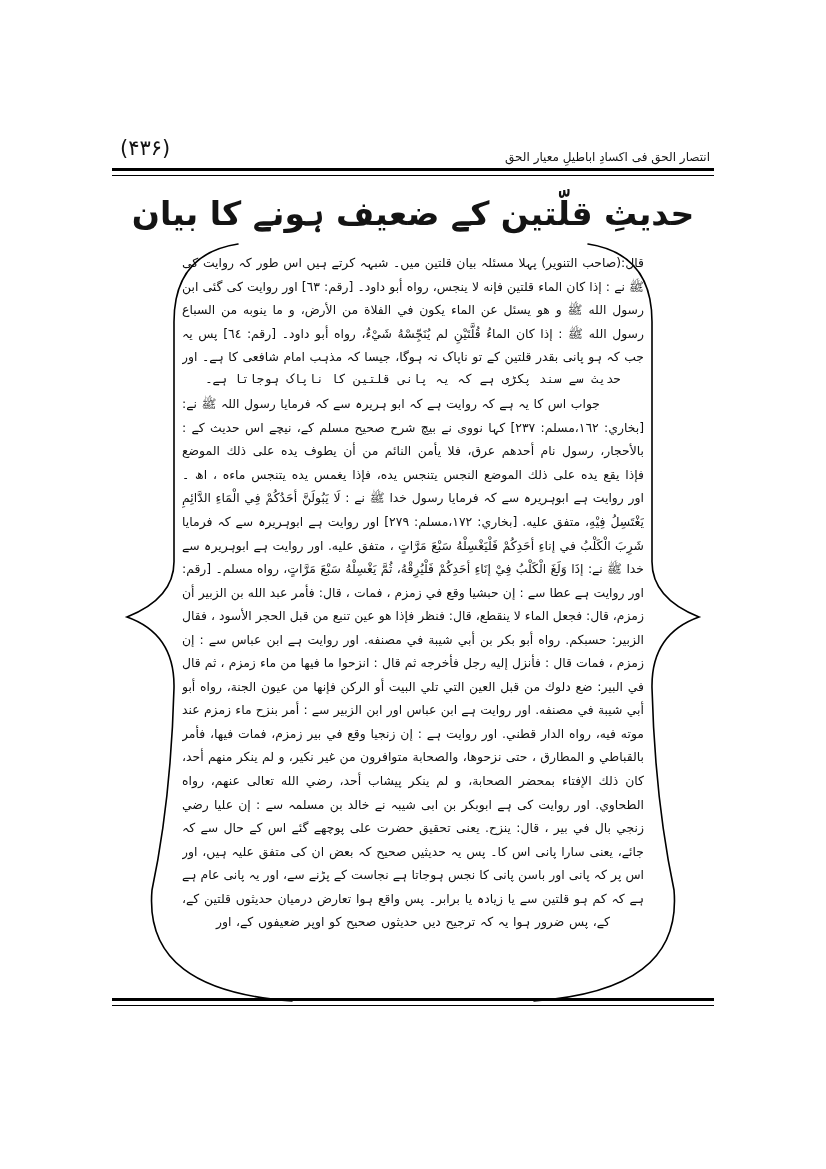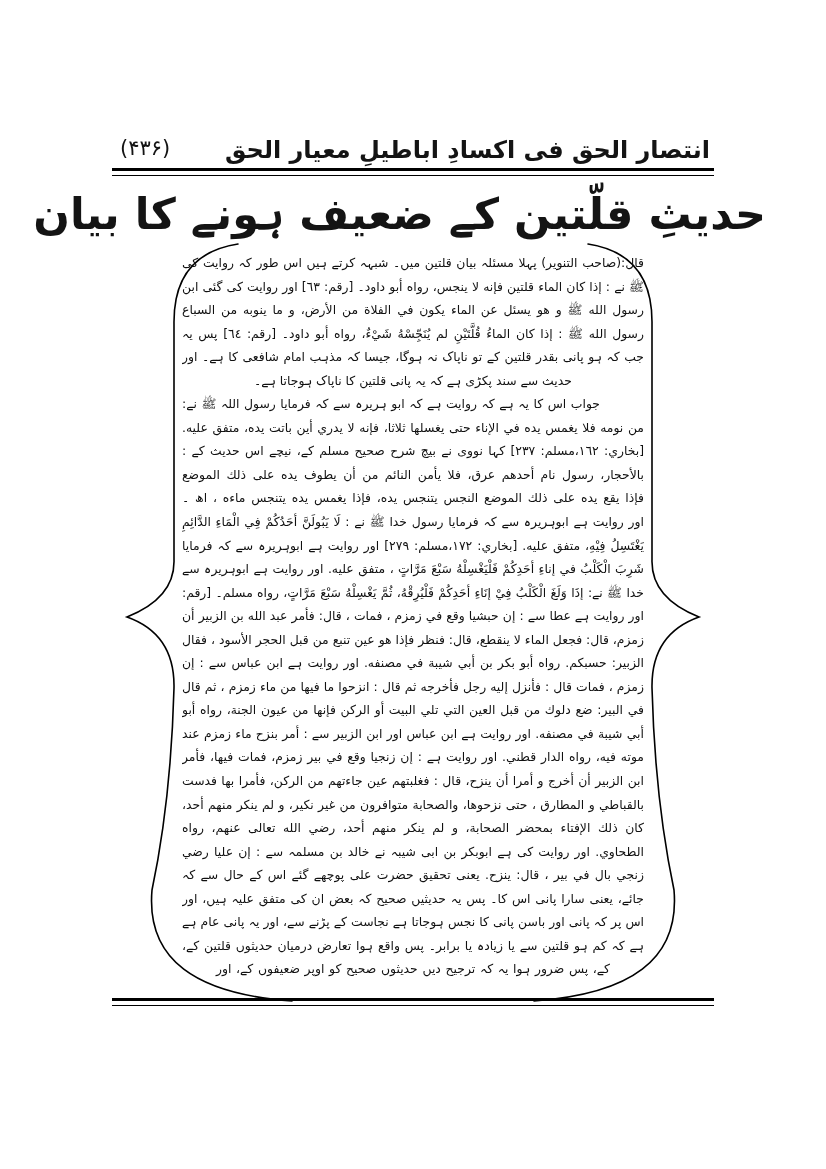--- a/index.html
+++ b/index.html
@@ -4,50 +4,50 @@
 <style>
   html,body{margin:0;padding:0;background:#9a9a9a;}
   .page{
     position:relative;width:826px;height:1169px;margin:0 auto;
     background:#ffffff;color:#141414;overflow:hidden;
     font-family:"DejaVu Sans",sans-serif;
   }
   
   .runhead{position:absolute;top:124px;right:116px;left:116px;height:42px;}
   .book-title{
-    position:absolute;right:0;bottom:2px;font-size:24px;font-weight:bold;
+    position:absolute;right:0;bottom:2px;font-size:12px;font-weight:normal;
     direction:rtl;letter-spacing:0;
   }
   .page-num{position:absolute;left:4px;bottom:6px;font-size:21px;direction:rtl;}
   
   .double-rule{
     position:absolute;left:112px;width:602px;height:4px;
     border-top:3px solid #000;border-bottom:1.5px solid #000;
   }
   .double-rule.top{top:168px;}
   .double-rule.bottom{top:998px;}
   
   .chapter-title{
     position:absolute;top:181px;left:60px;right:60px;height:68px;
-    text-align:center;font-size:43px;font-weight:bold;direction:rtl;
+    text-align:center;font-size:33px;font-weight:bold;direction:rtl;
     line-height:66px;white-space:nowrap;
   }
   
   .frame{position:absolute;top:0;left:0;pointer-events:none;}
   .frame path{fill:none;stroke:#000;stroke-width:1.6;stroke-linecap:round;}
   
   .matn{
     position:absolute;top:251px;left:182px;width:462px;
     direction:rtl;font-size:12.4px;line-height:23.55px;color:#111;
   }
   .line{
     height:23.55px;overflow:hidden;
     text-align:justify;text-align-last:justify;
   }
-  .line.center{text-align:left;text-align-last:center;}
+  .line.center{text-align:left;text-align-last:center;font-family:Liberation Mono, monospace;}
   .line.indent{padding-right:44px;}
   .line.inset{padding:0 34px;}
 </style>
 </head>
 <body>
 
 <div class="page">
 
   <div class="runhead">
     <div class="book-title">انتصار الحق فی اکسادِ اباطیلِ معیار الحق</div>
@@ -63,38 +63,36 @@
   </svg>
 
   <div class="matn">
     <div class="line">قال:(صاحب التنویر) پہلا مسئلہ بیان قلتین میں۔ شبہہ کرتے ہیں اس طور کہ روایت کی گئی ہے کہ فرمایا رسول اللہ</div>
     <div class="line">ﷺ نے : إذا كان الماء قلتين فإنه لا ينجس، رواه أبو داود۔ [رقم: ٦٣] اور روایت کی گئی ابن عمر سے کہ کہا: سمعت</div>
     <div class="line">رسول الله ﷺ و هو يسئل عن الماء يكون في الفلاة من الأرض، و ما ينوبه من السباع والدواب، فقال</div>
     <div class="line">رسول الله ﷺ : إذا كان الماءُ قُلَّتَيْنِ لم يُنَجِّسْهُ شَيْءٌ، رواه أبو داود۔ [رقم: ٦٤] پس یہ حدیث دلالت کرتی ہے اس پر کہ</div>
     <div class="line">جب کہ ہو پانی بقدر قلتین کے تو ناپاک نہ ہوگا، جیسا کہ مذہب امام شافعی کا ہے۔ اور ہم کو نہیں معلوم ہوا ہے کہ امام اعظم نے کس</div>
     <div class="line center">حدیث سے سند پکڑی ہے کہ یہ پانی قلتین کا ناپاک ہوجاتا ہے۔</div>
     <div class="line indent">جواب اس کا یہ ہے کہ روایت ہے کہ ابو ہریرہ سے کہ فرمایا رسول اللہ ﷺ نے: إذا استيقظ أحدكم</div>
-    <div class="line">من نومه فلا يغمس يده في الإناء حتى يغسلها ثلاثا، فإنه لا يدري أين باتت يده، متفق عليه.</div>
     <div class="line">[بخاري: ١٦٢،مسلم: ٢٣٧] کہا نووی نے بیچ شرح صحیح مسلم کے، نیچے اس حدیث کے : أهل الحجاز كانوا يستنجون</div>
     <div class="line">بالأحجار، رسول نام أحدهم عرق، فلا يأمن النائم من أن يطوف يده على ذلك الموضع النجس،</div>
     <div class="line">فإذا يقع يده على ذلك الموضع النجس يتنجس يده، فإذا يغمس يده يتنجس ماءه ، اھ ۔ [مسلم: ٢٨٢]</div>
     <div class="line">اور روایت ہے ابوہریرہ سے کہ فرمایا رسول خدا ﷺ نے : لَا يَبُولَنَّ أحَدُكُمْ فِي الْمَاءِ الدَّائِمِ الَّذِي لَا يَجْرِي، ثُمَّ</div>
     <div class="line">يَغْتَسِلُ فِيْهِ، متفق عليه. [بخاري: ١٧٢،مسلم: ٢٧٩] اور روایت ہے ابوہریرہ سے کہ فرمایا رسول خدا ﷺ نے : إذا</div>
     <div class="line">شَرِبَ الْكَلْبُ في إناءِ أحَدِكُمْ فَلْيَغْسِلْهُ سَبْعَ مَرَّاتٍ ، متفق عليه. اور روایت ہے ابوہریرہ سے کہ فرمایا رسول</div>
     <div class="line">خدا ﷺ نے: إذَا وَلَغَ الْكَلْبُ فِيْ إنَاءِ أحَدِكُمْ فَلْيُرِقْهُ، ثُمَّ يَغْسِلْهُ سَبْعَ مَرَّاتٍ، رواه مسلم۔ [رقم: ٢٧٩]</div>
     <div class="line">اور روایت ہے عطا سے : إن حبشيا وقع في زمزم ، فمات ، قال: فأمر عبد الله بن الزبير أن ينزح ماء</div>
     <div class="line">زمزم، قال: فجعل الماء لا ينقطع، قال: فنظر فإذا هو عين تنبع من قبل الحجر الأسود ، فقال ابن</div>
     <div class="line">الزبير: حسبكم. رواه أبو بكر بن أبي شيبة في مصنفه. اور روایت ہے ابن عباس سے : إن زنجيا وقع في</div>
     <div class="line">زمزم ، فمات قال : فأنزل إليه رجل فأخرجه ثم قال : انزحوا ما فيها من ماء زمزم ، ثم قال للذي</div>
     <div class="line">في البير: ضع دلوك من قبل العين التي تلي البيت أو الركن فإنها من عيون الجنة، رواه أبو بكر بن</div>
     <div class="line">أبي شيبة في مصنفه. اور روایت ہے ابن عباس اور ابن الزبیر سے : أمر بنزح ماء زمزم عند وقوع زنجي و</div>
     <div class="line">موته فيه، رواه الدار قطني. اور روایت ہے : إن زنجيا وقع في بير زمزم، فمات فيها، فأمر ابن عباس و</div>
-    <div class="line">ابن الزبير أن أخرج و أمرا أن ينزح، قال : فغلبتهم عين جاءتهم من الركن، فأمرا بها فدست</div>
     <div class="line">بالقباطي و المطارق ، حتى نزحوها، والصحابة متوافرون من غير نكير، و لم ينكر منهم أحد، و</div>
-    <div class="line">كان ذلك الإفتاء بمحضر الصحابة، و لم ينكر منهم أحد، رضي الله تعالى عنهم، رواه</div>
+    <div class="line">كان ذلك الإفتاء بمحضر الصحابة، و لم ينكر پیشاب أحد، رضي الله تعالى عنهم، رواه</div>
     <div class="line">الطحاوي. اور روایت کی ہے ابوبکر بن ابی شیبہ نے خالد بن مسلمہ سے : إن عليا رضي الله تعالى عنه سئل عن</div>
     <div class="line">زنجي بال في بير ، قال: ينزح. یعنی تحقیق حضرت علی پوچھے گئے اس کے حال سے کہ پیشاب کرے کنویں میں، فرمایا کہ کھینچا</div>
     <div class="line">جائے، یعنی سارا پانی اس کا۔ پس یہ حدیثیں صحیح کہ بعض ان کی متفق علیہ ہیں، اور بعض غیر متفق علیہ صریح دلالت کرتی ہیں</div>
     <div class="line">اس پر کہ پانی اور باسن پانی کا نجس ہوجاتا ہے نجاست کے پڑنے سے، اور یہ پانی عام ہے جو شامل ہے قلیل کو، اور کثیر کو برابر</div>
     <div class="line">ہے کہ کم ہو قلتین سے یا زیادہ یا برابر۔ پس واقع ہوا تعارض درمیان حدیثوں قلتین کے، اور درمیان ان حدیثوں صحیحوں</div>
     <div class="line inset">کے، پس ضرور ہوا یہ کہ ترجیح دیں حدیثوں صحیح کو اوپر ضعیفوں کے، اور عمل کیا جائے، ان حدیثوں صحیح پہ۔ ——</div>
   </div>
 
   <div class="double-rule bottom"></div>
 

